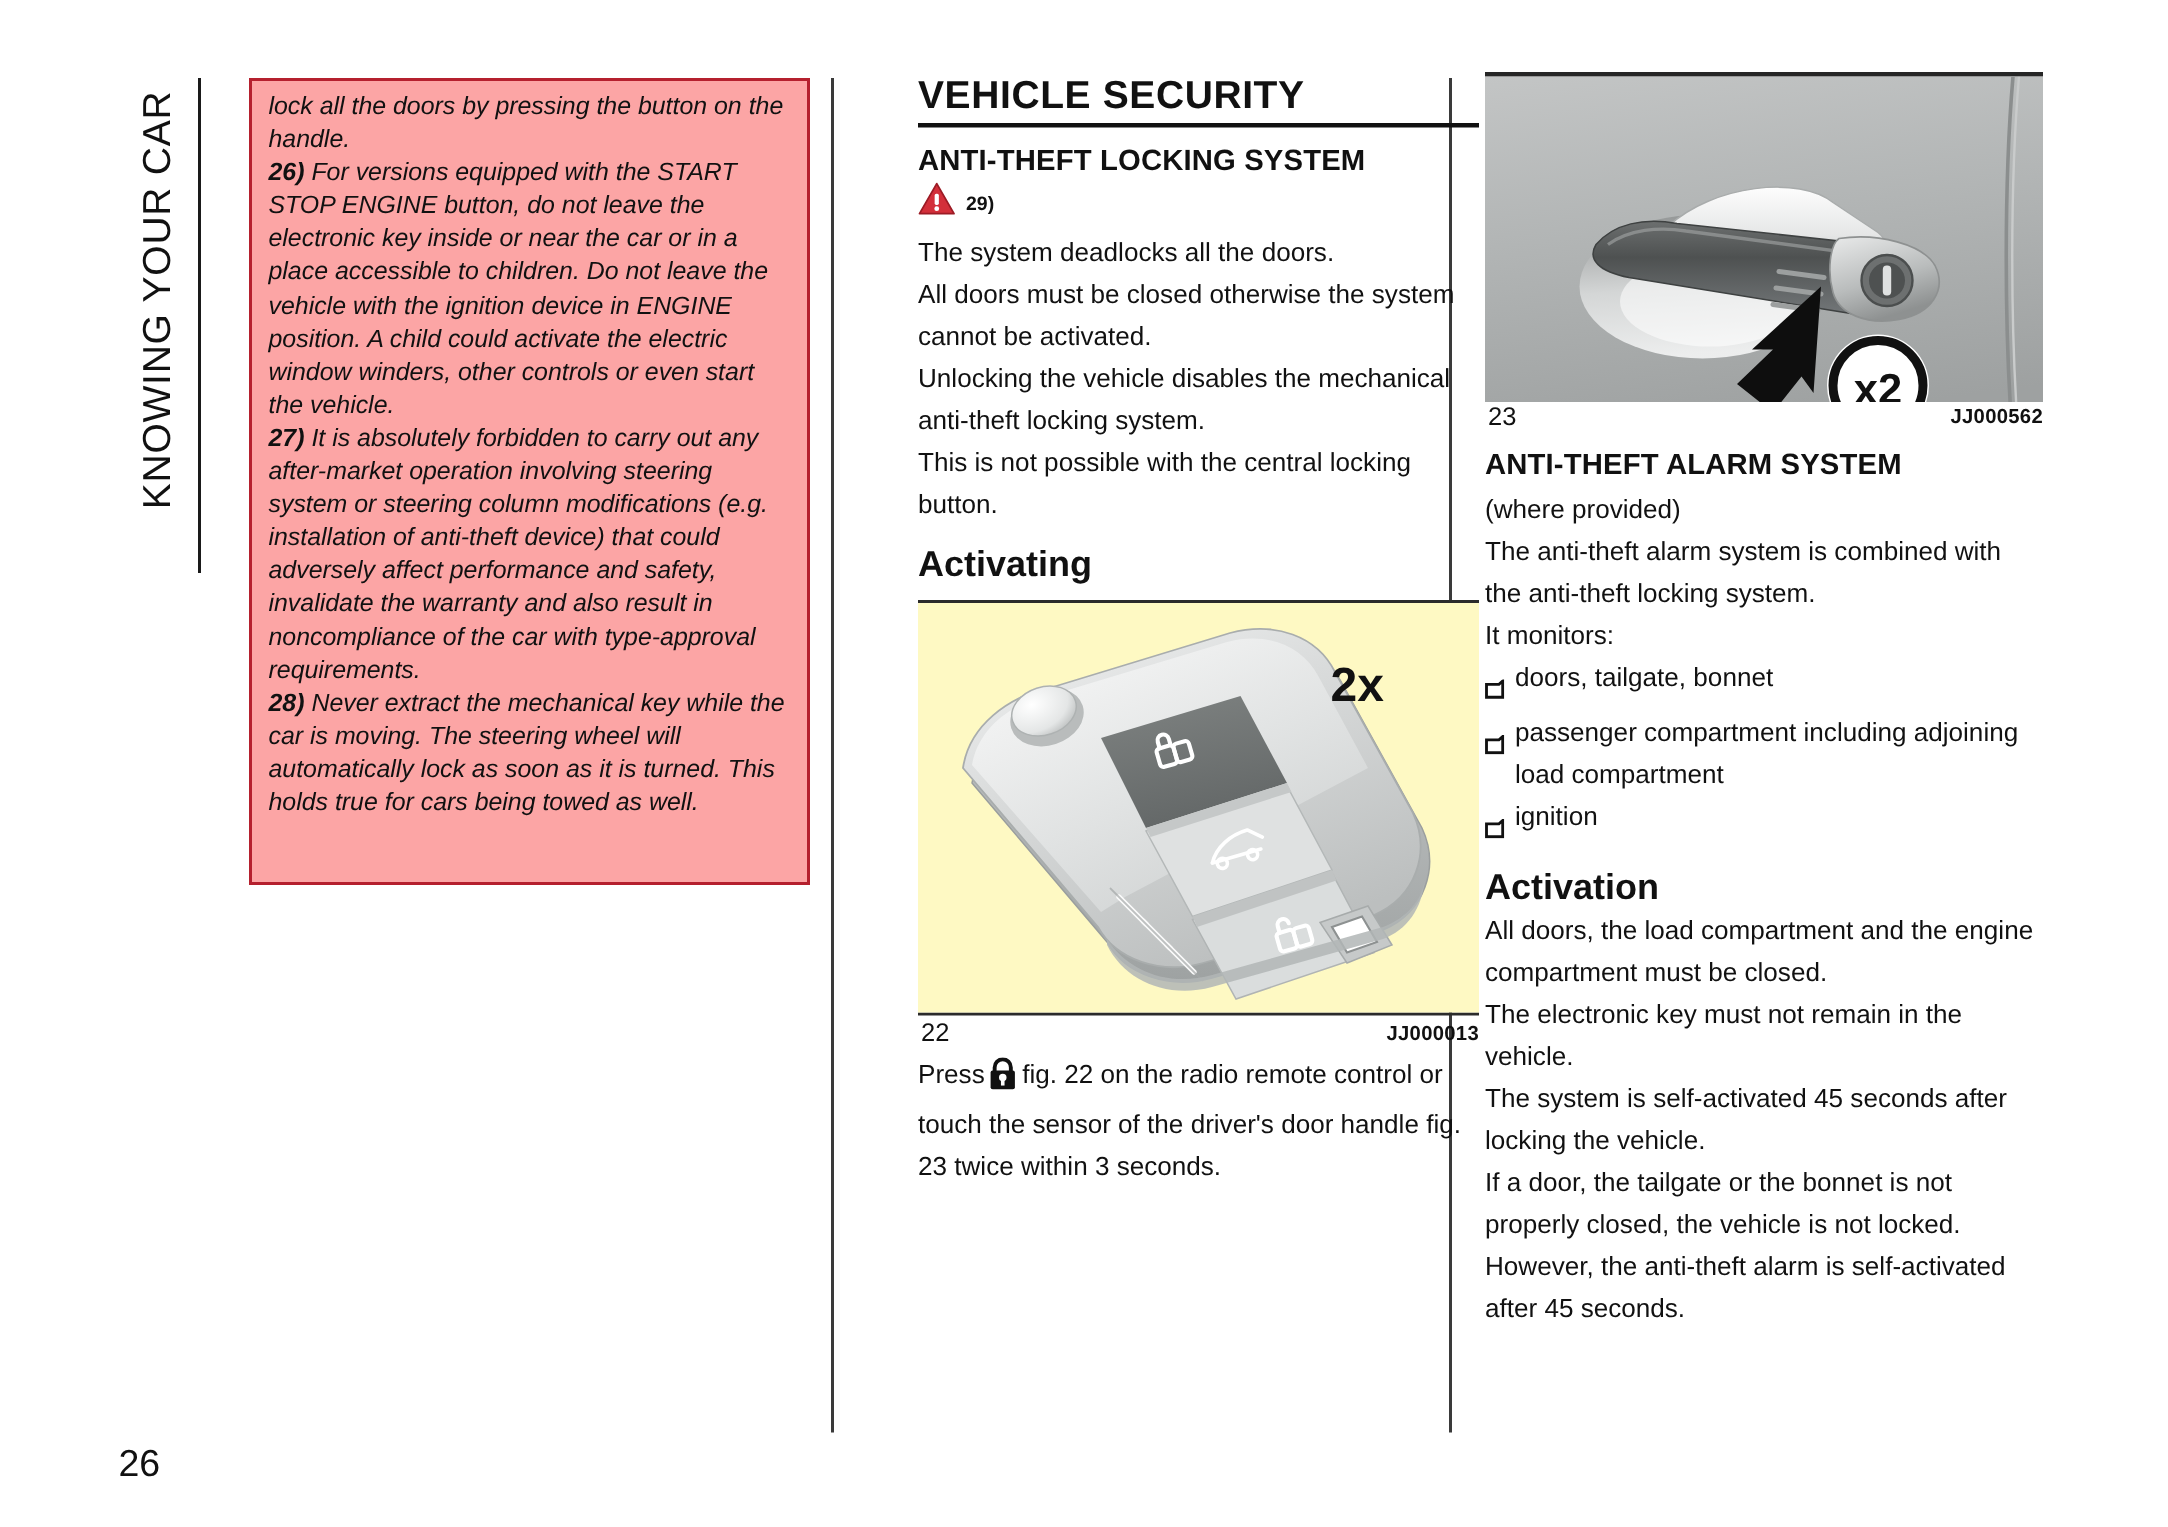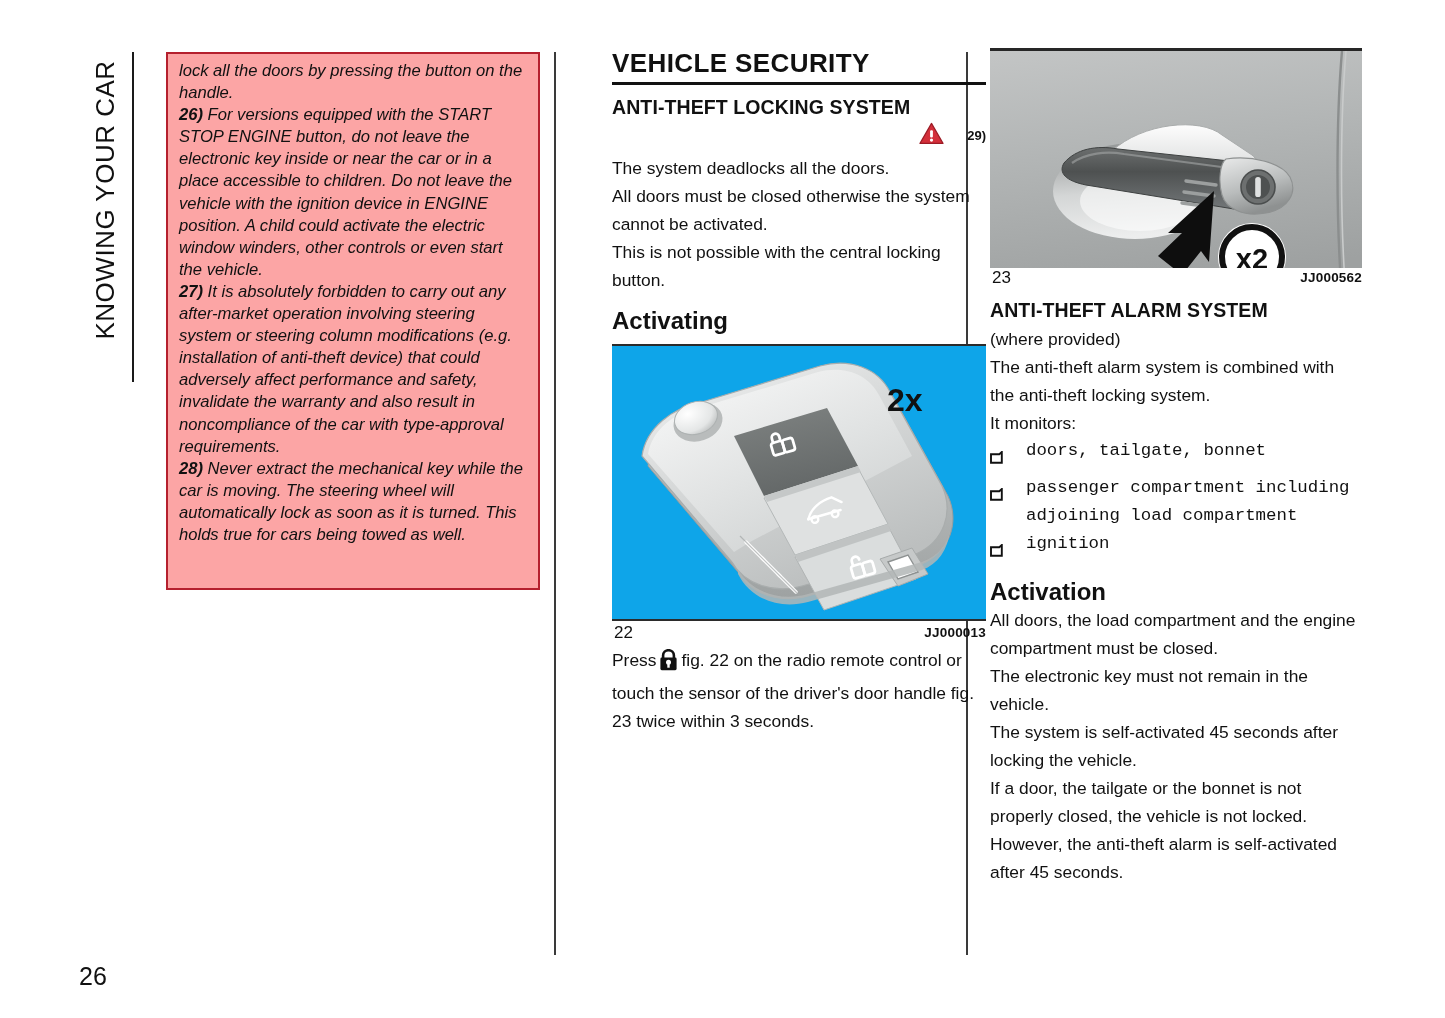--- a/index.html
+++ b/index.html
@@ -107,24 +107,23 @@
   h2.sub-title {
     margin: 0 0 3px 0;
     font-size: 19.5px;
     font-weight: bold;
     letter-spacing: 0.1px;
     color: #111;
   }
   .warn-line {
     display: flex;
     align-items: center;
-    gap: 23px;
+    gap: 7px;
     margin: 2px 0 6px 0;
     height: 26px;
-    justify-content: flex-end;
   }
   .warn-ref {
     font-size: 13px;
     font-weight: bold;
     color: #111;
   }
   p.body-text {
     margin: 0;
     font-size: 17.4px;
     line-height: 28px;
@@ -144,21 +143,21 @@
   }
   .fig-rule {
     height: 2px;
     background: #2b2b2b;
     width: 374px;
   }
   #fig-key-canvas {
     position: relative;
     width: 374px;
     height: 273px;
-    background: #0ea5e9;
+    background: #fef9c3;
   }
   .fig-caption {
     position: relative;
     height: 22px;
     margin-top: 2px;
   }
   .fig-num {
     position: absolute;
     left: 2px;
     top: 0;
@@ -205,22 +204,21 @@
     margin: 0;
     padding: 0;
     list-style: none;
   }
   .bullets li {
     font-size: 17.4px;
     line-height: 28px;
     color: #111;
     display: flex;
     align-items: flex-start;
-    gap: 23px;
-    font-family: Liberation Mono, monospace;
+    gap: 7px;
   }
   .bullets li .bsq {
     flex: none;
     margin-top: 9px;
   }
   .bullets li .btext { flex: 1; }
 
   
   #page-number {
     position: absolute;
@@ -263,20 +261,21 @@
         <path d="M12.5 1.4 L24 21.4 L1 21.4 Z" fill="#d32f3a" stroke="#9c1b25" stroke-width="1.2" stroke-linejoin="round"></path>
         <rect x="11.1" y="8.2" width="2.8" height="7.4" rx="1.1" fill="#ffffff"></rect>
         <circle cx="12.5" cy="18.1" r="1.6" fill="#ffffff"></circle>
       </svg>
     </span>
     <span class="warn-ref">29)</span>
   </div>
 
   <p class="body-text">The system deadlocks all the doors.</p>
   <p class="body-text">All doors must be closed otherwise the system cannot be activated.</p>
+  <p class="body-text">Unlocking the vehicle disables the mechanical anti-theft locking system.</p>
   <p class="body-text">This is not possible with the central locking button.</p>
 
   <h3 class="bold-head">Activating</h3>
 
   <div id="fig-key-wrap">
     <div class="fig-rule"></div>
 
     <div id="fig-key-canvas">
       <svg width="374" height="273" viewBox="0 0 374 273">
         <defs>

